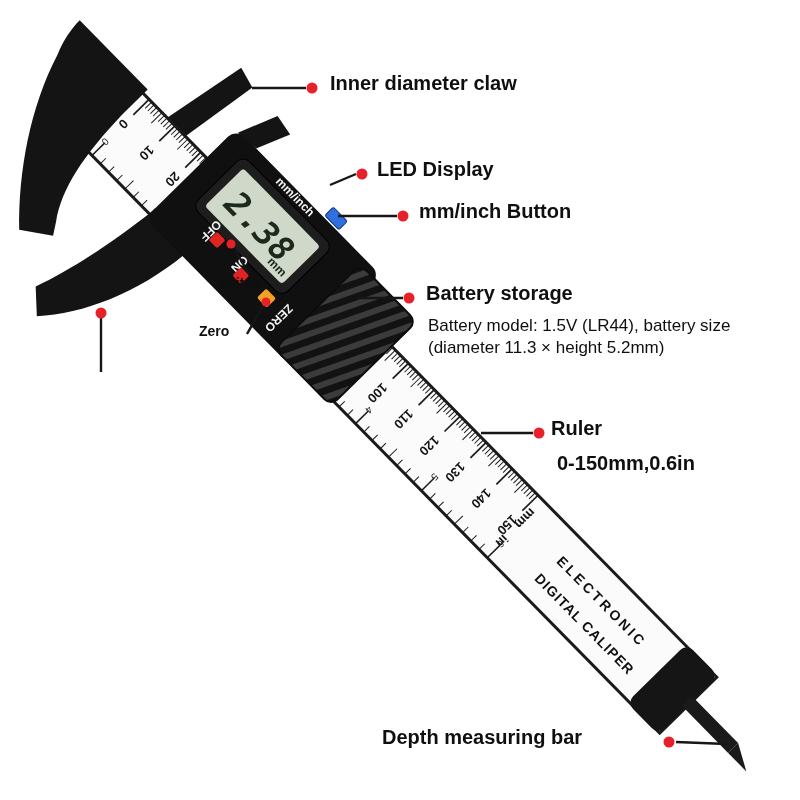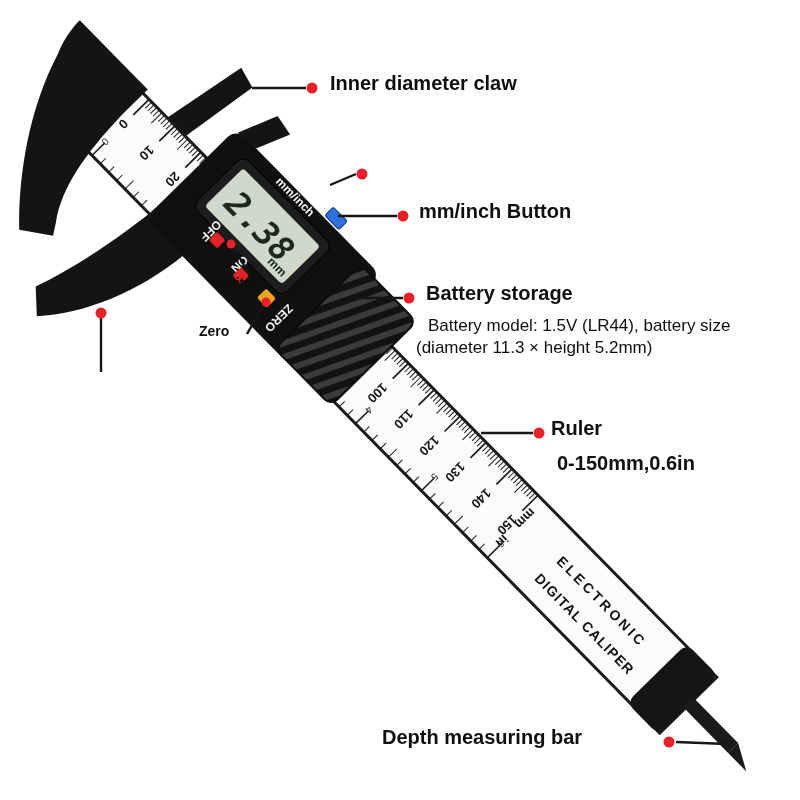--- a/index.html
+++ b/index.html
@@ -323,25 +323,26 @@
       <circle class="dot" cx="409" cy="298" r="5.5"></circle>
       <circle class="dot" cx="231" cy="244" r="4.5"></circle>
       <circle class="dot" cx="266" cy="302" r="4.5"></circle>
       <circle class="dot" cx="101" cy="313" r="5.5"></circle>
       <circle class="dot" cx="539" cy="433" r="5.5"></circle>
       <circle class="dot" cx="669" cy="742" r="5.5"></circle>
     </g>
   </svg>
 
   <div class="lbl lbl-lg" style="left:330px;top:72px">Inner diameter claw</div>
+  <div class="lbl lbl-lg" style="left:377px;top:158px">LED Display</div>
   <div class="lbl lbl-lg" style="left:426px;top:282px">Battery storage</div>
 
   <div class="lbl lbl-lg" style="left:419px;top:200px">mm/inch Button</div>
   <div class="sub" style="left:428px;top:316px">Battery model: 1.5V (LR44), battery size</div>
-  <div class="sub" style="left:416px;top:338px">(diameter 11.3 × height 5.2mm)</div>
+  <div class="sub" style="left:428px;top:338px">(diameter 11.3 × height 5.2mm)</div>
 
   <div class="lbl lbl-md" style="left:217px;top:275px">switch</div>
   <div class="lbl lbl-md" style="left:199px;top:323px">Zero</div>
 
 
   <div class="lbl lbl-lg" style="left:551px;top:417px">Ruler</div>
   <div class="lbl rsub" style="left:557px;top:452px">0-150mm,0.6in</div>
 
   <div class="lbl lbl-lg" style="left:382px;top:726px">Depth measuring bar</div>
 </div>

